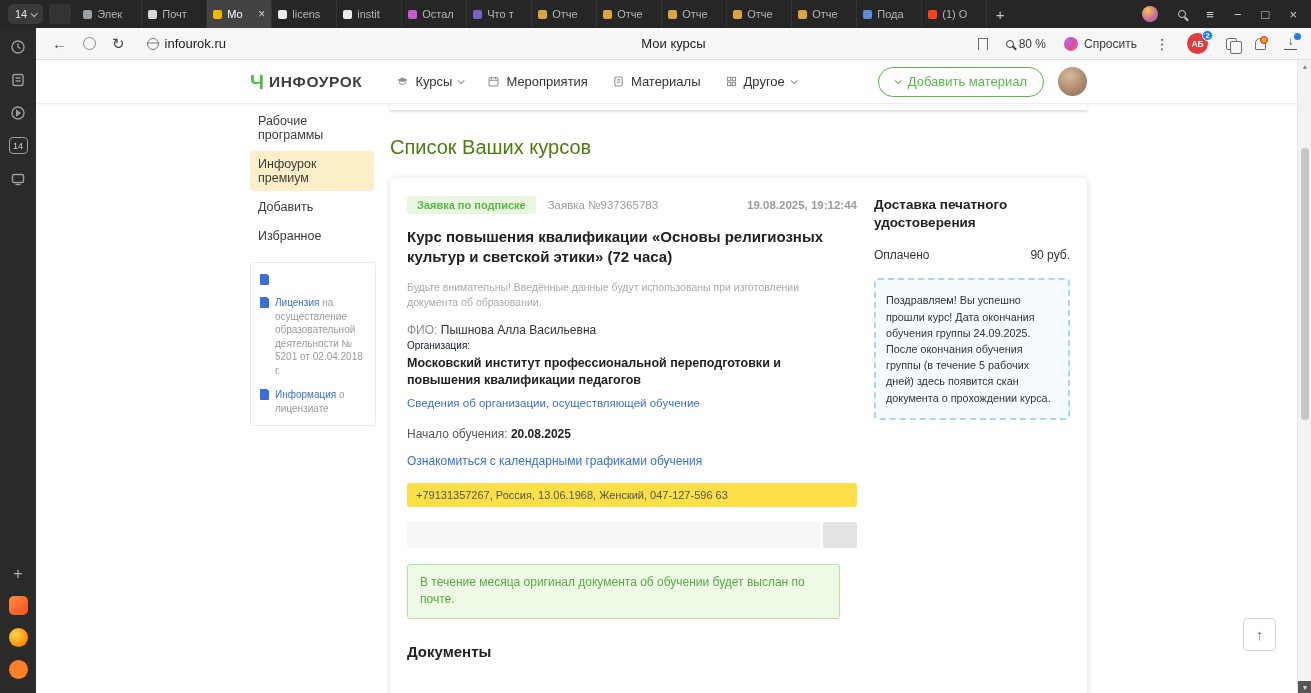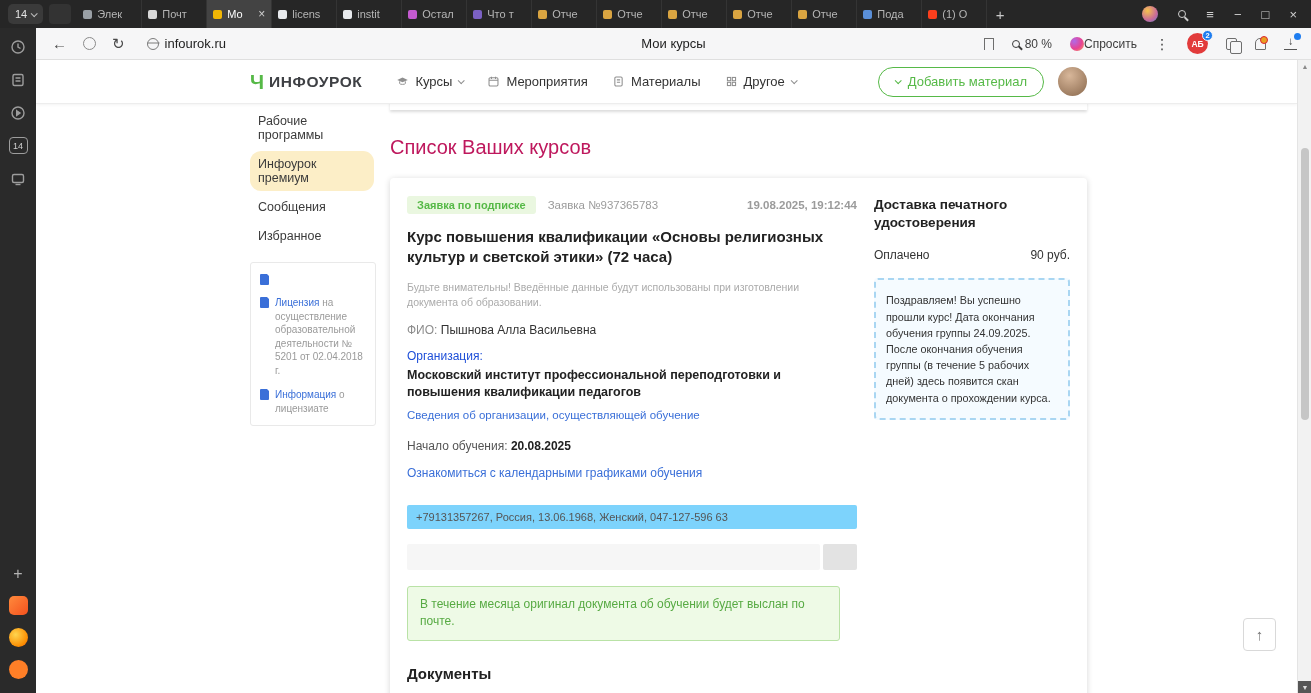--- a/index.html
+++ b/index.html
@@ -29,21 +29,21 @@
   .tb-btn { font-size:15px; color:#4a4a4a; margin-left:16px; cursor:pointer; line-height:1; }
   #circle-btn { width:13px; height:13px; border:1.5px solid #8a8a8a; border-radius:50%; margin-left:16px; cursor:pointer; }
   #urlbox { display:flex; align-items:center; gap:6px; margin-left:22px; font-size:13px; color:#222; cursor:text; }
   #site-ic { width:12px; height:12px; border:1.3px solid #7c7c7c; border-radius:50%; position:relative; }
   #site-ic::after { content:""; position:absolute; left:4.2px; top:-1px; width:2px; height:12px; border-left:1.3px solid #7c7c7c; transform:rotate(90deg); }
   #center-title { position:absolute; left:50%; transform:translateX(-50%); font-size:13px; color:#222; }
   #toolbar-right { margin-left:auto; display:flex; align-items:center; gap:18px; padding-right:14px; font-size:12px; color:#3c3c3c; }
   .flag-ic { width:10px; height:12px; border:1.4px solid #6e6e6e; border-bottom:none; position:relative; display:inline-block; }
   .flag-ic::after { content:""; position:absolute; left:-1px; bottom:-4px; border:4px solid #f6f6f7; border-top:none; width:9px; }
   .zoom-wrap { display:flex; align-items:center; gap:5px; cursor:pointer; }
-  .ask-wrap { display:flex; align-items:flex-end; cursor:pointer; }
+  .ask-wrap { display:flex; align-items:flex-end; gap:6px; cursor:pointer; }
   #ask-ic { width:14px; height:14px; border-radius:50%; background:radial-gradient(circle at 30% 30%, #b06ae8, #e84393 55%, #f5a25d); }
   .kebab { font-size:14px; cursor:pointer; }
   #tb-avatar { width:21px; height:21px; border-radius:50%; background:#e23b3b; color:#fff; font-size:8.5px; font-weight:bold; display:flex; align-items:center; justify-content:center; position:relative; cursor:pointer; }
   #tb-avatar .badge2 { position:absolute; right:-5px; top:-3px; background:#1e7df0; color:#fff; border-radius:50%; width:11px; height:11px; font-size:7.5px; display:flex; align-items:center; justify-content:center; border:1px solid #f6f6f7; }
   .copy-ic { width:11px; height:12px; border:1.4px solid #6e6e6e; border-radius:2px; position:relative; display:inline-block; }
   .copy-ic::after { content:""; position:absolute; left:2.5px; top:2.5px; width:10px; height:11px; border:1.4px solid #6e6e6e; border-radius:2px; background:#f6f6f7; }
   .bell-ic { width:11px; height:12px; border:1.4px solid #6e6e6e; border-radius:5px 5px 1px 1px; position:relative; display:inline-block; }
   .bell-ic::after { content:""; position:absolute; right:-3px; top:-3px; width:6px; height:6px; border-radius:50%; background:#e8a020; border:1px solid #d23; }
   .dl-ic { position:relative; display:inline-block; width:13px; text-align:center; border-bottom:1.6px solid #555; font-size:11px; line-height:1; padding-bottom:1px; cursor:pointer; }
   .dl-ic .dot { position:absolute; right:-4px; top:-4px; width:7px; height:7px; background:#1e7df0; border-radius:50%; }
@@ -70,53 +70,53 @@
   .nav-item svg { width:13px; height:13px; color:#8f8f8f; }
   .chev { width:5px; height:5px; border-right:1.4px solid #8f8f8f; border-bottom:1.4px solid #8f8f8f; transform:rotate(45deg) translateY(-1px); display:inline-block; }
   #header-right { margin-left:auto; display:flex; align-items:center; gap:14px; }
   #add-material { display:flex; align-items:center; gap:8px; border:1.5px solid var(--green); color:var(--green); border-radius:17px; height:30px; padding:0 16px; font-size:13px; cursor:pointer; background:#fff; white-space:nowrap; }
   #add-material .chev { border-color:var(--green); }
   #header-avatar { width:29px; height:29px; border-radius:50%; background:radial-gradient(circle at 40% 30%, #d8b79a, #9c7b5f 75%); cursor:pointer; }
 
   
   #page-sidebar { position:absolute; left:250px; top:108px; width:124px; }
   .side-item { font-size:12.5px; color:#3b3b3b; padding:6px 8px; border-radius:3px; margin-bottom:3px; cursor:pointer; }
-  .side-item.active { background:var(--sideActive);border-radius:11px; }
+  .side-item.active { background:var(--sideActive); }
   #docs-box { position:absolute; left:250px; top:262px; width:126px; border:1px solid #e9e9e9; border-radius:3px; padding:10px 9px; background:#fff; }
   .doc-item { display:flex; gap:6px; font-size:10px; line-height:1.35; margin-bottom:11px; }
   .doc-item:last-child { margin-bottom:0; }
   .doc-ic { flex:0 0 9px; width:9px; height:11px; background:var(--link); border-radius:1px; margin-top:1px; position:relative; }
   .doc-ic::after { content:""; position:absolute; right:-1px; top:-1px; border:2.5px solid #fff; border-left-color:transparent; border-bottom-color:transparent; }
   .doc-link { color:var(--link); cursor:pointer; }
   .doc-rest { color:#9a9a9a; }
 
   
   #prev-card-edge { position:absolute; left:390px; top:100px; width:697px; height:10px; background:#fff; box-shadow:0 2px 3px rgba(0,0,0,.14); }
-  #page-title { position:absolute; left:390px; top:136px; font-size:20px; color:#be185d; }
+  #page-title { position:absolute; left:390px; top:136px; font-size:20px; color:#4d7c0f; }
 
   #course-card { position:absolute; left:390px; top:178px; width:697px; height:560px; background:#fff; border-radius:4px; box-shadow:0 1px 6px rgba(0,0,0,.16); padding:18px 17px; display:flex; }
   .col-left { width:450px; }
   .col-right { width:196px; margin-left:17px; }
 
   .meta-row { display:flex; align-items:center; gap:12px; }
   .sub-badge { background:var(--badgeBg); color:var(--green); font-size:11px; font-weight:bold; padding:3px 10px; border-radius:3px; white-space:nowrap; }
   .muted { color:#9b9b9b; font-size:11.5px; }
   .meta-date { margin-left:auto;font-weight:bold; }
   .course-title { margin-top:13px; font-size:15px; font-weight:bold; color:#222; line-height:1.35; width:430px; }
   .warn-text { margin-top:12px; font-size:10.5px; color:#ababab; line-height:1.45; width:400px; }
   .kv { margin-top:13px; font-size:12px; color:#333; }
   .kv .label { color:#8d8d8d; }
   .kv .label2 { color:#555; }
   .bold { font-weight:bold; color:#222; }
-  .org-label { margin-top:12px; font-size:12px; color:#1d4ed8; }
+  .org-label { margin-top:3px; font-size:10px; color:#0f172a; }
   .org-name { margin-top:4px; font-size:12.5px; font-weight:bold; color:#222; line-height:1.4; width:430px; }
   .link { color:var(--link); cursor:pointer; }
   .org-link { display:inline-block; margin-top:7px; font-size:11.5px; }
   .cal-link { display:inline-block; margin-top:13px; font-size:12px; }
-  .personal-bar { margin-top:24px; background:#7dd3fc; font-size:11px; color:#555; padding:6px 9px; border-radius:2px; }
+  .personal-bar { margin-top:14px; background:#fde047; font-size:11px; color:#555; padding:6px 9px; border-radius:2px; }
   .collapsed-row { margin-top:15px; display:flex; gap:3px; height:26px; }
   .collapsed-strip { flex:1; background:#f6f6f6; border-radius:2px; }
   .collapsed-btn { width:34px; background:#e3e3e3; border-radius:2px; cursor:pointer; }
   .notice-green { margin-top:16px; border:1px solid var(--alertBorder); background:var(--alertBg); color:var(--alertText); font-size:12px; line-height:1.45; padding:9px 12px; border-radius:3px; width:433px; }
   .docs-heading { margin-top:24px; font-size:15px; font-weight:bold; color:#222; }
 
   .delivery-title { font-size:13.5px; font-weight:bold; color:#222; line-height:1.35; }
   .paid-row { margin-top:16px; display:flex; justify-content:space-between; font-size:12px; color:#333; }
   .dashed-box { margin-top:16px; border:2px dashed var(--dashBorder); background:var(--dashBg); border-radius:4px; padding:12px 10px; font-size:10.8px; color:#333; line-height:1.5; }
 
@@ -320,21 +320,21 @@
         <span class="chev"></span>
         <span>Добавить материал</span>
       </button>
       <span id="header-avatar"></span>
     </div>
   </div>
 
   <div id="page-sidebar">
     <div class="side-item">Рабочие программы</div>
     <div class="side-item active">Инфоурок премиум</div>
-    <div class="side-item">Сообщения</div>
+    <div class="side-item">Добавить</div>
     <div class="side-item">Избранное</div>
   </div>
 
   <div id="docs-box">
     <div class="doc-item">
       <span class="doc-ic"></span>
     </div>
     <div class="doc-item">
       <span class="doc-ic"></span>
       <span><span class="doc-link">Лицензия</span><span class="doc-rest"> на осуществление образовательной деятельности № 5201 от 02.04.2018 г.</span></span>

